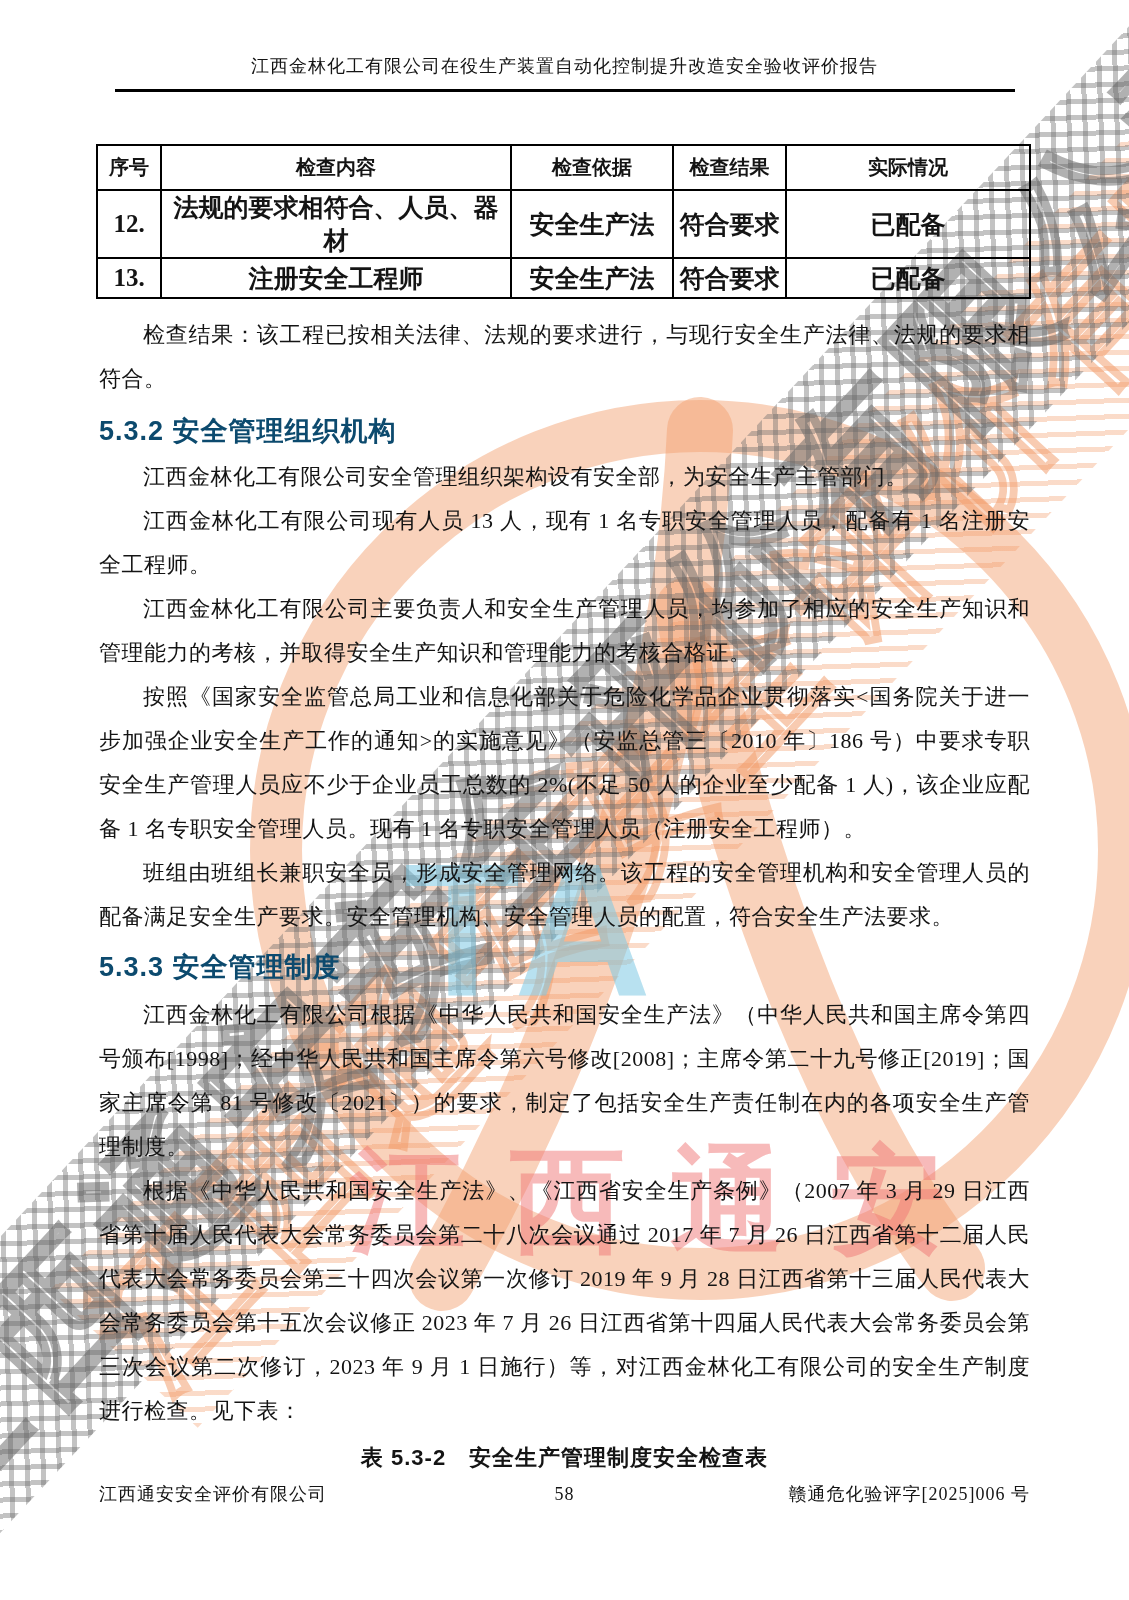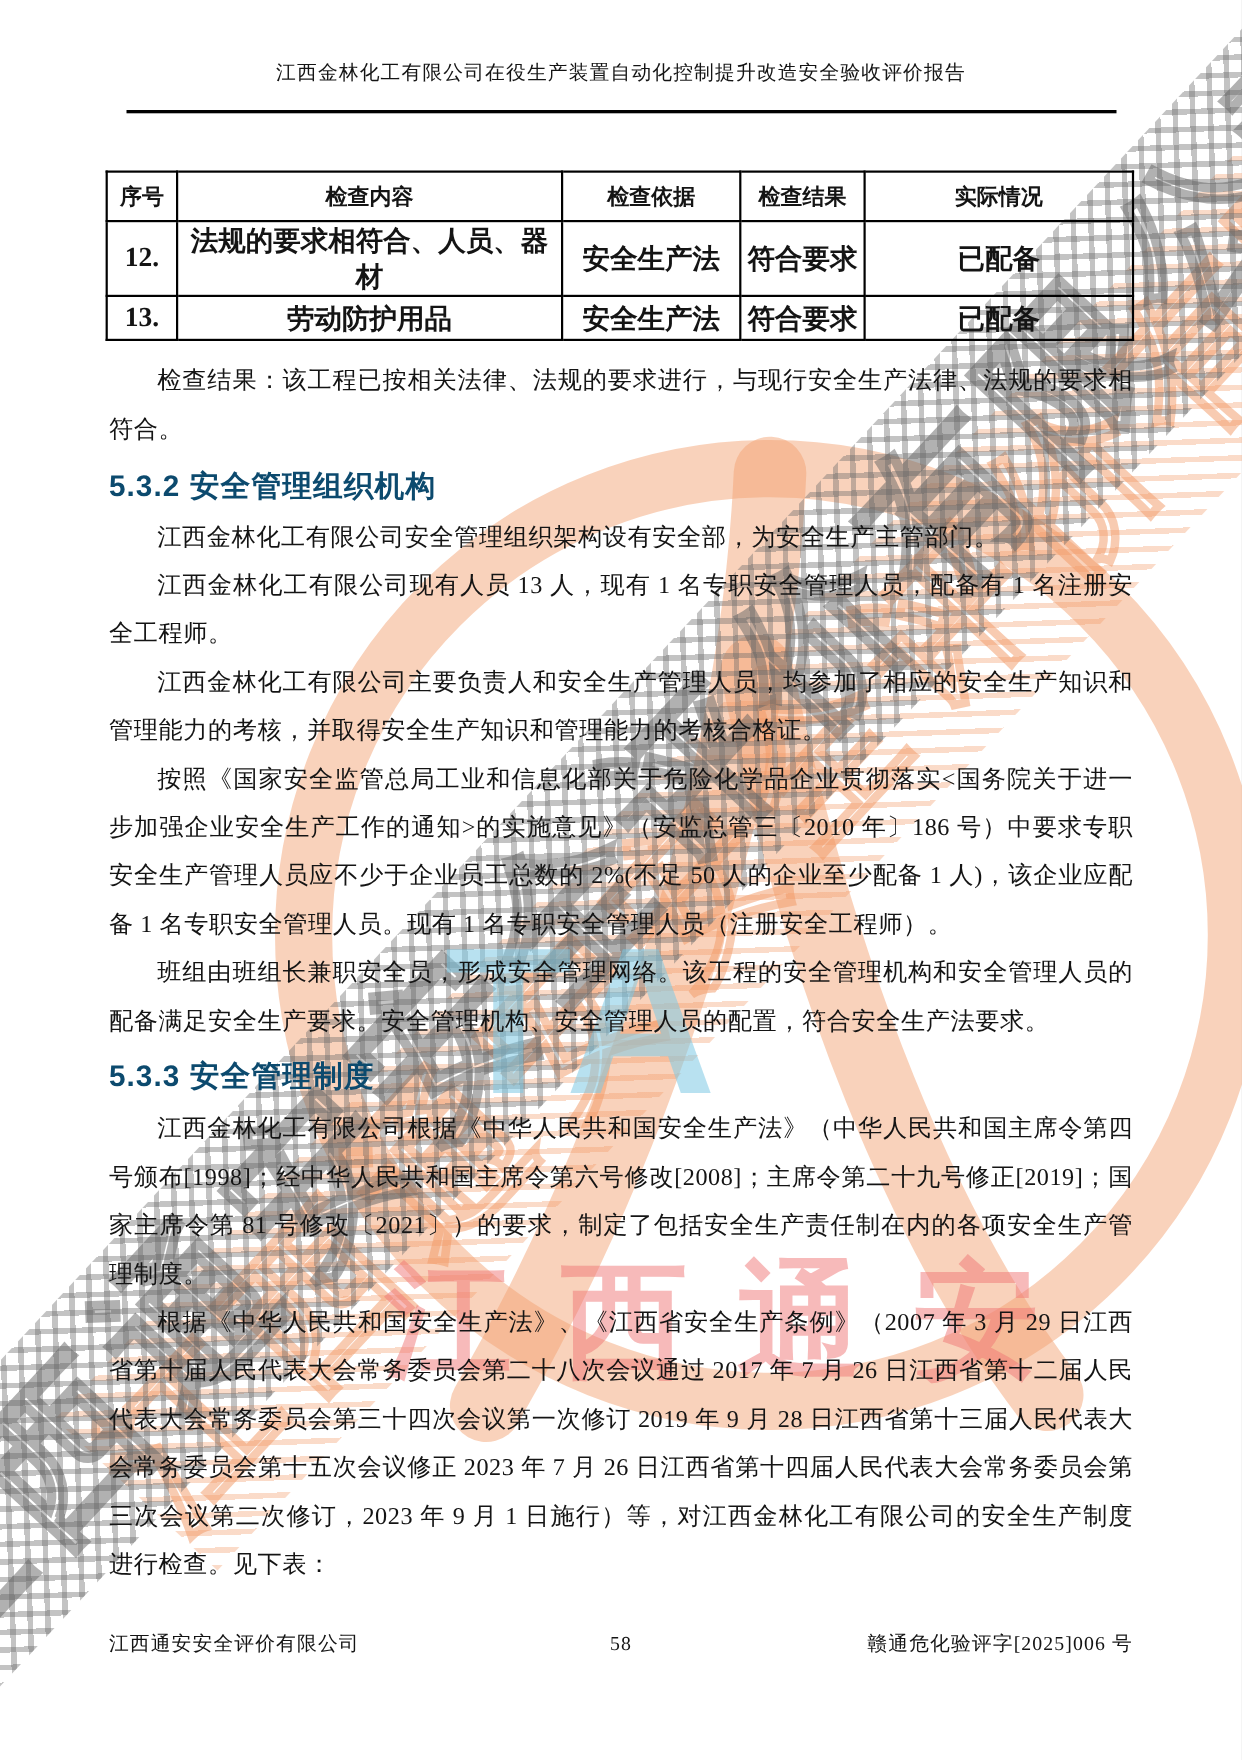--- a/index.html
+++ b/index.html
@@ -36,21 +36,21 @@
     font-size:190px;letter-spacing:8px;color:rgba(126,200,227,0.55);
   }
   .wm-red{
     left:350px;top:1124px;
     font-family:"Liberation Sans","DejaVu Sans",sans-serif;font-weight:bold;
     font-size:115px;letter-spacing:45px;color:rgba(240,118,118,0.50);
   }
   
   .content{position:relative;z-index:1;}
   .header{
-    width:900px;margin:0 auto;padding-top:54px;padding-bottom:22px;
+    width:900px;margin:0 auto;padding-top:54px;padding-bottom:11px;
     border-bottom:3px solid #000;text-align:center;
     font-size:18px;letter-spacing:1px;
   }
   table.check{
     border-collapse:collapse;table-layout:fixed;
     width:933px;margin:52px 0 0 96px;
   }
   table.check th,table.check td{
     border:2px solid #000;text-align:center;vertical-align:middle;
     padding:0;overflow:hidden;
@@ -127,21 +127,21 @@
       </tr>
       <tr>
         <td>12.</td>
         <td>法规的要求相符合、人员、器材</td>
         <td>安全生产法</td>
         <td>符合要求</td>
         <td>已配备</td>
       </tr>
       <tr>
         <td>13.</td>
-        <td>劳动防护用品</td>
+        <td>注册安全工程师</td>
         <td>安全生产法</td>
         <td>符合要求</td>
         <td>已配备</td>
       </tr>
     </tbody>
       </table>
 
     <p class="para first">检查结果：该工程已按相关法律、法规的要求进行，与现行安全生产法律、法规的要求相符合。</p>
 
     <div class="h2">5.3.2 安全管理组织机构</div>
@@ -150,20 +150,21 @@
     <p class="para">江西金林化工有限公司现有人员 13 人，现有 1 名专职安全管理人员，配备有 1 名注册安全工程师。</p>
     <p class="para">江西金林化工有限公司主要负责人和安全生产管理人员，均参加了相应的安全生产知识和管理能力的考核，并取得安全生产知识和管理能力的考核合格证。</p>
     <p class="para">按照《国家安全监管总局工业和信息化部关于危险化学品企业贯彻落实&lt;国务院关于进一步加强企业安全生产工作的通知&gt;的实施意见》（安监总管三〔2010 年〕186 号）中要求专职安全生产管理人员应不少于企业员工总数的 2%(不足 50 人的企业至少配备 1 人)，该企业应配备 1 名专职安全管理人员。现有 1 名专职安全管理人员（注册安全工程师）。</p>
     <p class="para">班组由班组长兼职安全员，形成安全管理网络。该工程的安全管理机构和安全管理人员的配备满足安全生产要求。安全管理机构、安全管理人员的配置，符合安全生产法要求。</p>
 
     <div class="h2 second">5.3.3 安全管理制度</div>
 
     <p class="para">江西金林化工有限公司根据《中华人民共和国安全生产法》（中华人民共和国主席令第四号颁布[1998]；经中华人民共和国主席令第六号修改[2008]；主席令第二十九号修正[2019]；国家主席令第 81 号修改〔2021〕）的要求，制定了包括安全生产责任制在内的各项安全生产管理制度。</p>
     <p class="para">根据《中华人民共和国安全生产法》、《江西省安全生产条例》（2007 年 3 月 29 日江西省第十届人民代表大会常务委员会第二十八次会议通过 2017 年 7 月 26 日江西省第十二届人民代表大会常务委员会第三十四次会议第一次修订 2019 年 9 月 28 日江西省第十三届人民代表大会常务委员会第十五次会议修正 2023 年 7 月 26 日江西省第十四届人民代表大会常务委员会第三次会议第二次修订，2023 年 9 月 1 日施行）等，对江西金林化工有限公司的安全生产制度进行检查。见下表：</p>
 
+    <div class="caption">表 5.3-2　安全生产管理制度安全检查表</div>
   </div>
 
   <div class="footer">
     <span class="f-left">江西通安安全评价有限公司</span>
     <span class="f-center">58</span>
     <span class="f-right">赣通危化验评字[2025]006 号</span>
   </div>
 
 </div>
 

